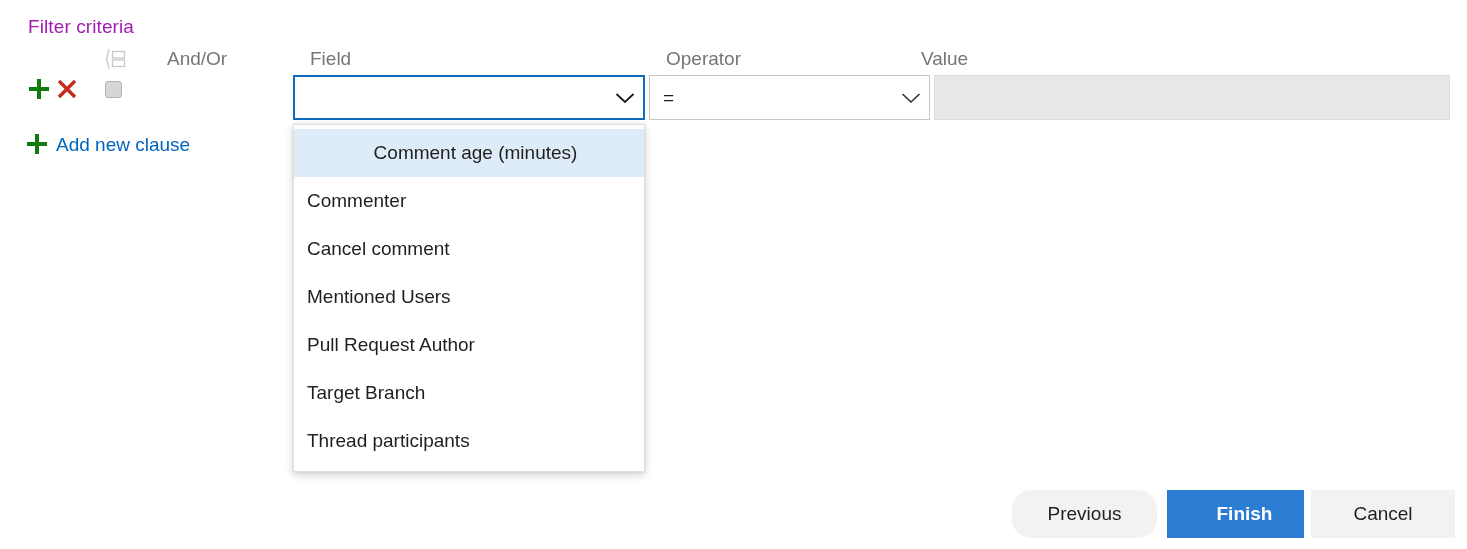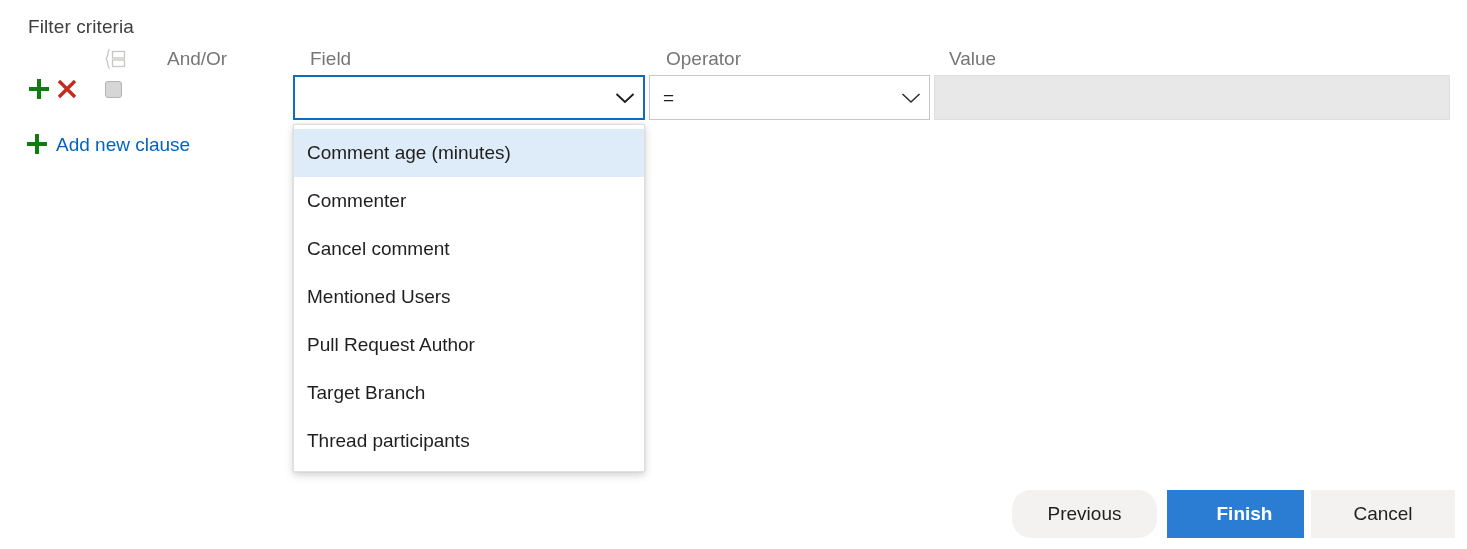--- a/index.html
+++ b/index.html
@@ -15,37 +15,37 @@
     font-family: "Liberation Sans", sans-serif;
     -webkit-font-smoothing: antialiased;
   }
 
   
   .section-title {
     position: absolute;
     left: 28px;
     top: 16px;
     font-size: 19px;
-    color: #404040;
+    color: #a21caf;
     letter-spacing: 0.1px;
     white-space: nowrap;
   }
 
   
   .col-header {
     position: absolute;
     font-size: 19px;
     color: #767676;
     white-space: nowrap;
     margin-left: 17px;
   }
   .col-header.andor  { left: 150px; top: 48px; }
   .col-header.field  { left: 293px; top: 48px; }
   .col-header.oper   { left: 649px; top: 48px; }
-  .col-header.value  { left: 932px; top: 48px; }
+  .col-header.value  { left: 904px; top: 48px; }
 
   
   .group-icon {
     position: absolute;
     left: 104px;
     top: 48px;
     width: 24px;
     height: 22px;
   }
 
@@ -175,20 +175,21 @@
     line-height: 48px;
     padding-left: 13px;
     font-size: 19px;
     color: #201f1e;
     white-space: nowrap;
     cursor: pointer;
     box-sizing: border-box;
   }
   .dd-item.selected {
     background: #deecf9;
+    text-align: center;
   }
 
   
   .btn {
     position: absolute;
     height: 48px;
     box-sizing: border-box;
     border: none;
     font-size: 19px;
     font-family: "Liberation Sans", sans-serif;

